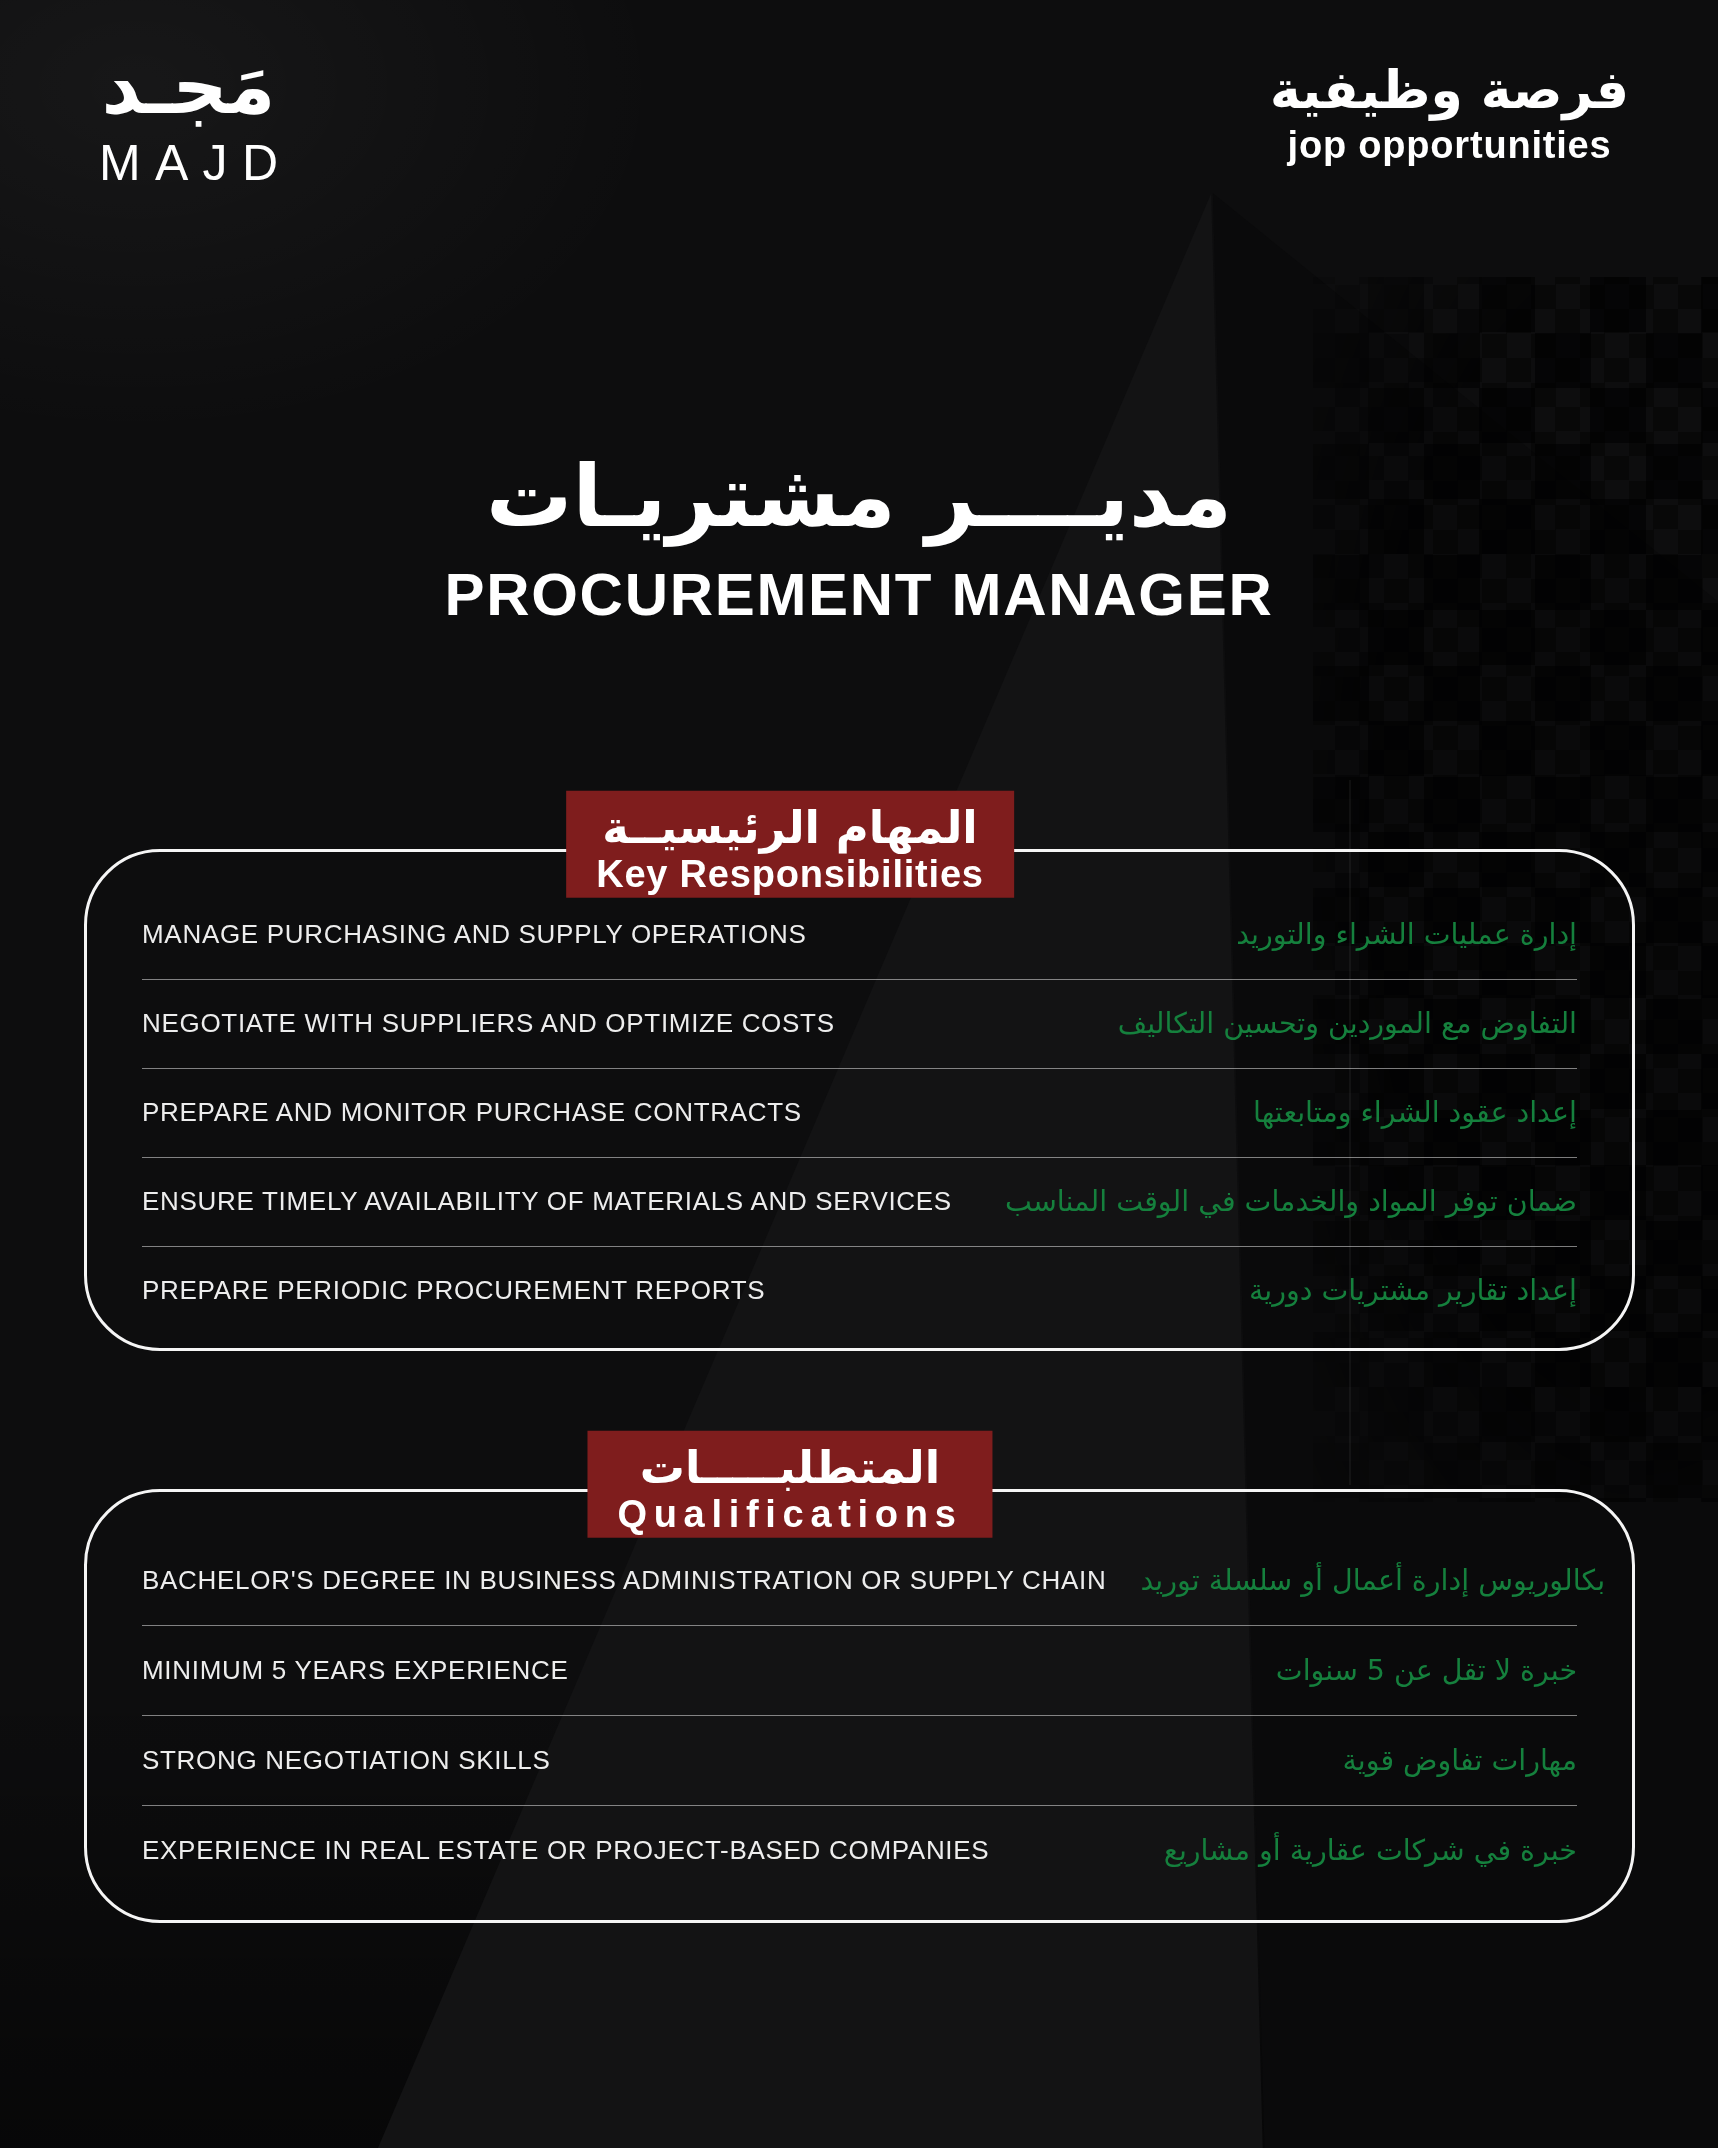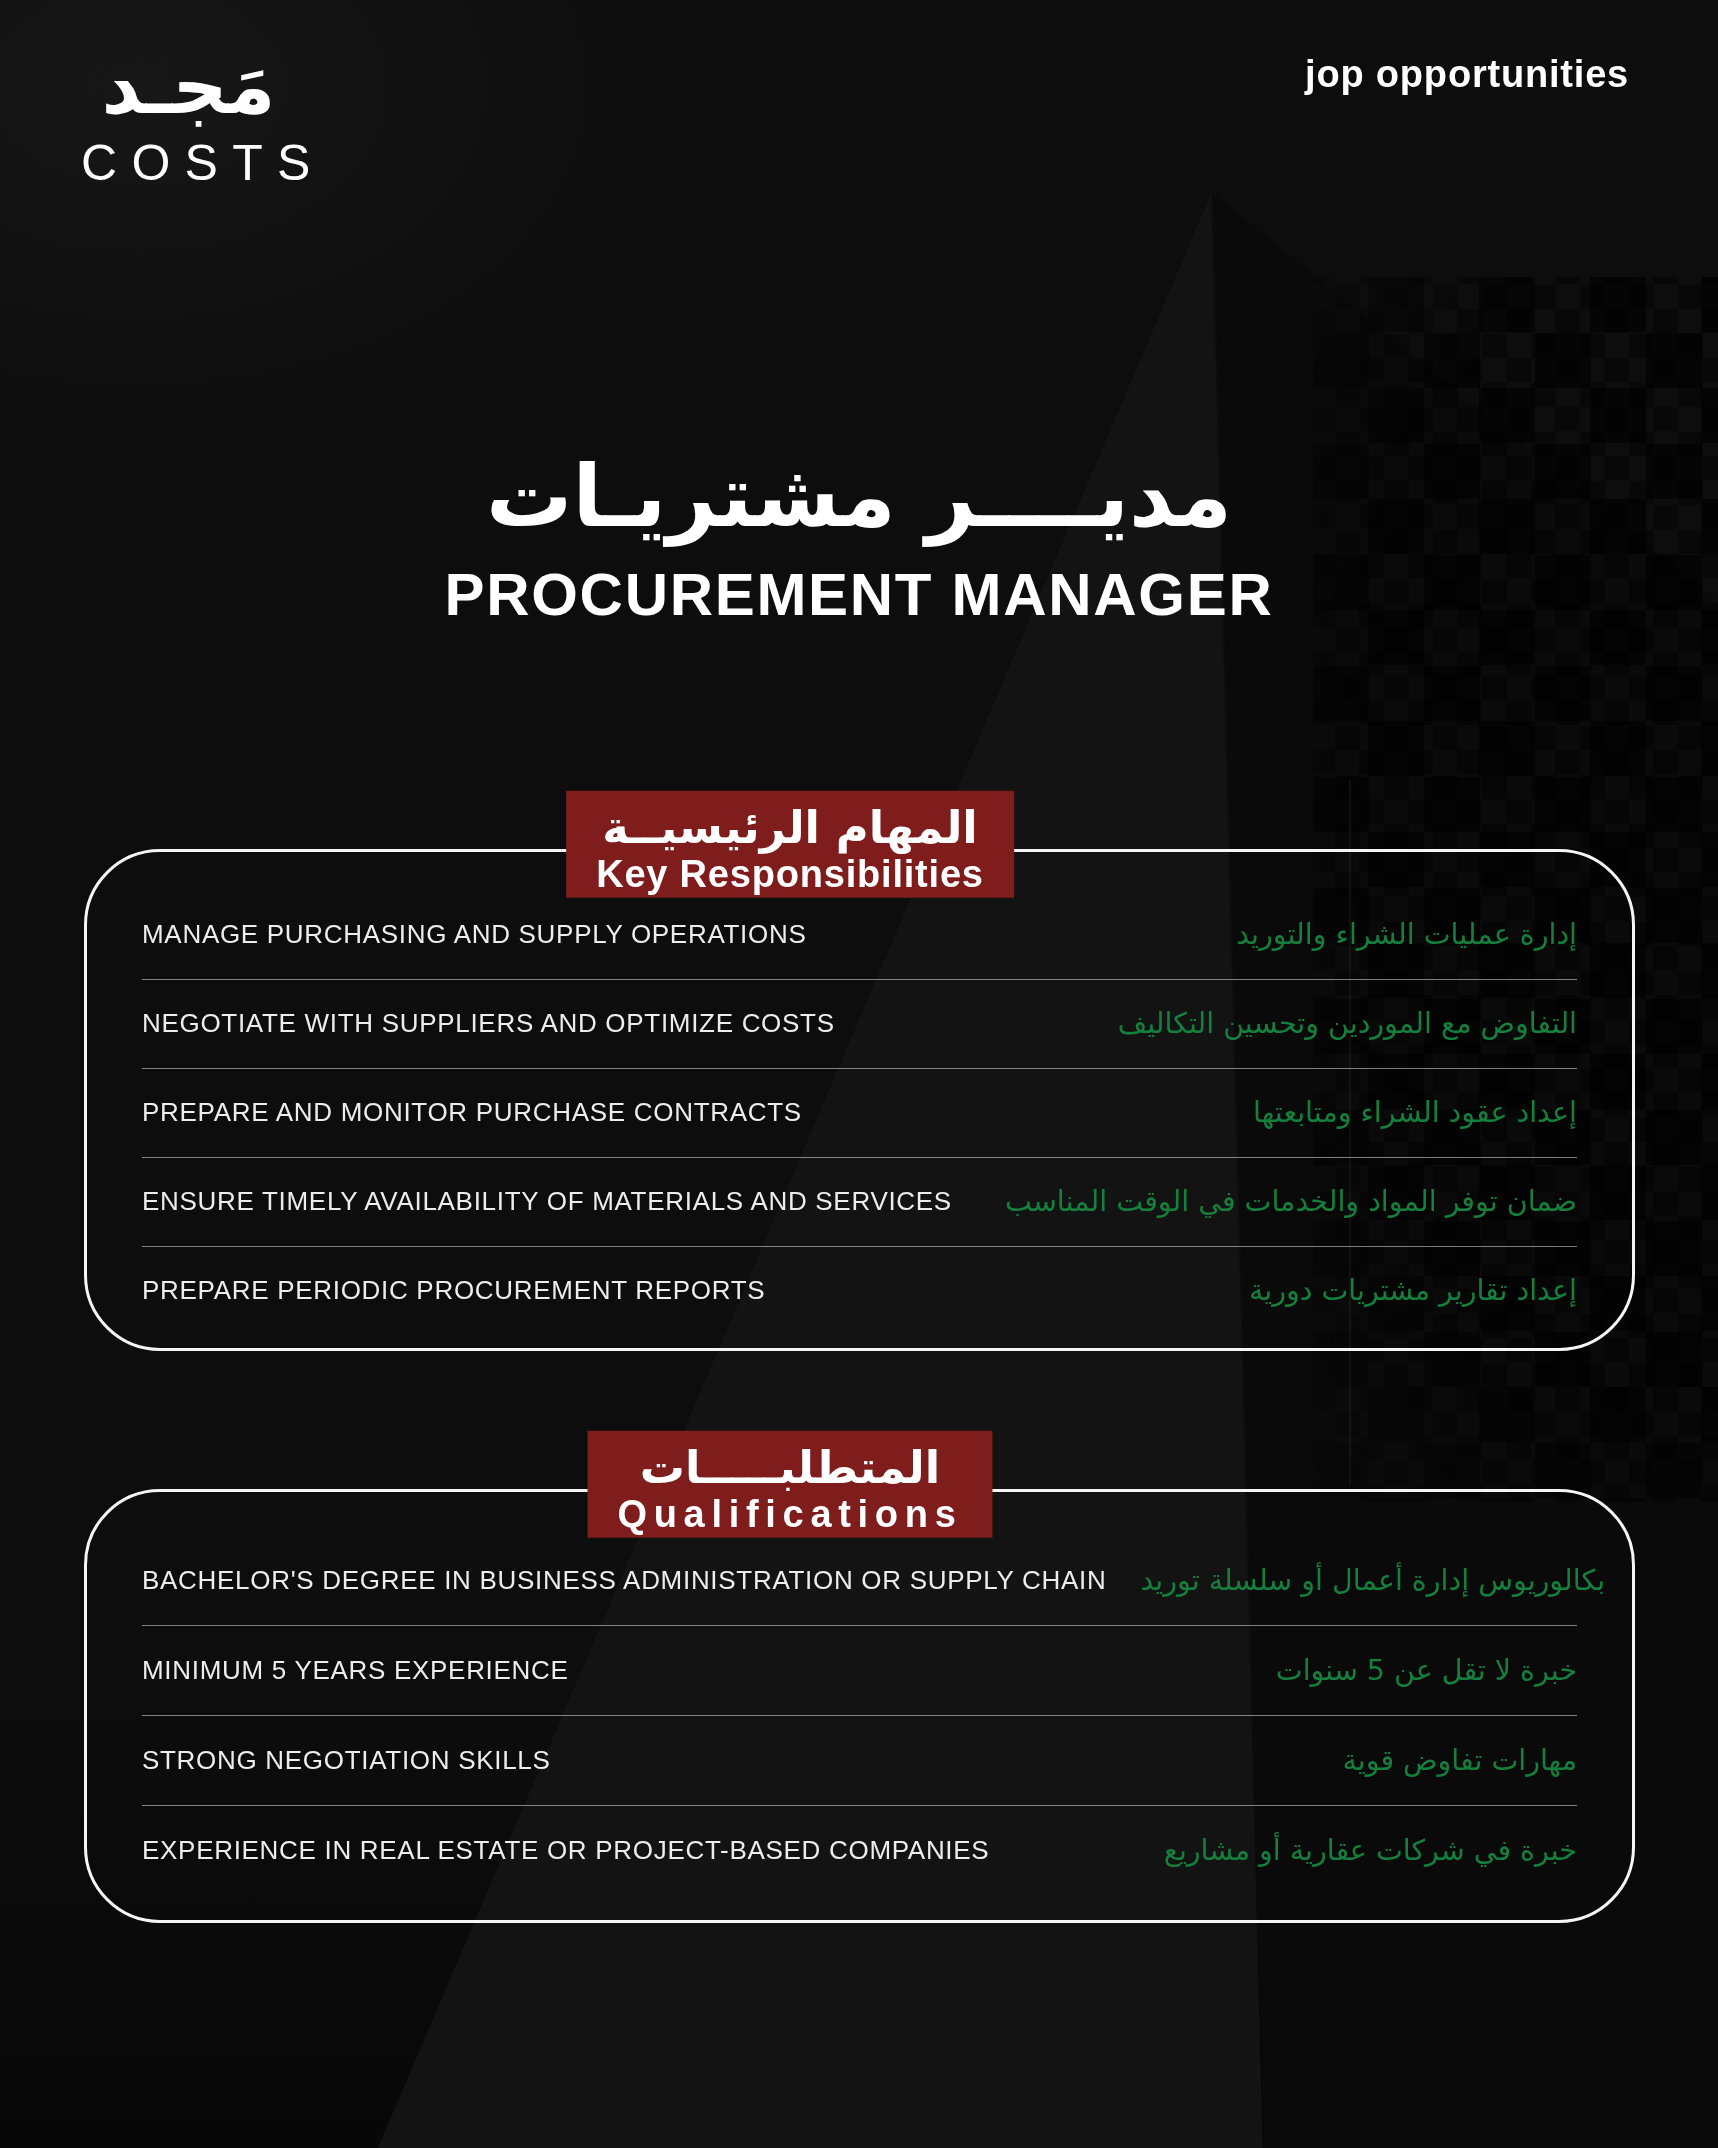--- a/index.html
+++ b/index.html
@@ -94,24 +94,25 @@
 <div class="poster">
 
   <div class="bg bg-grad"></div>
   <div class="bg tri-light"></div>
   <div class="bg tri-dark"></div>
   <div class="bg mosaic"></div>
   <div class="bg seam"></div>
 
   <div class="logo">
     <div class="logo-ar">مَجـد</div>
-    <div class="logo-en">COSTS</div>
+    <div class="logo-en">MAJD</div>
   </div>
 
   <div class="badge">
+    <div class="badge-ar">فرصة وظيفية</div>
     <div class="badge-en">jop opportunities</div>
   </div>
 
   <div class="job-title">
     <div class="job-ar">مديــــر مشتريـات</div>
     <div class="job-en">PROCUREMENT MANAGER</div>
   </div>
 
   <section class="panel panel-resp">
     <div class="panel-head">

